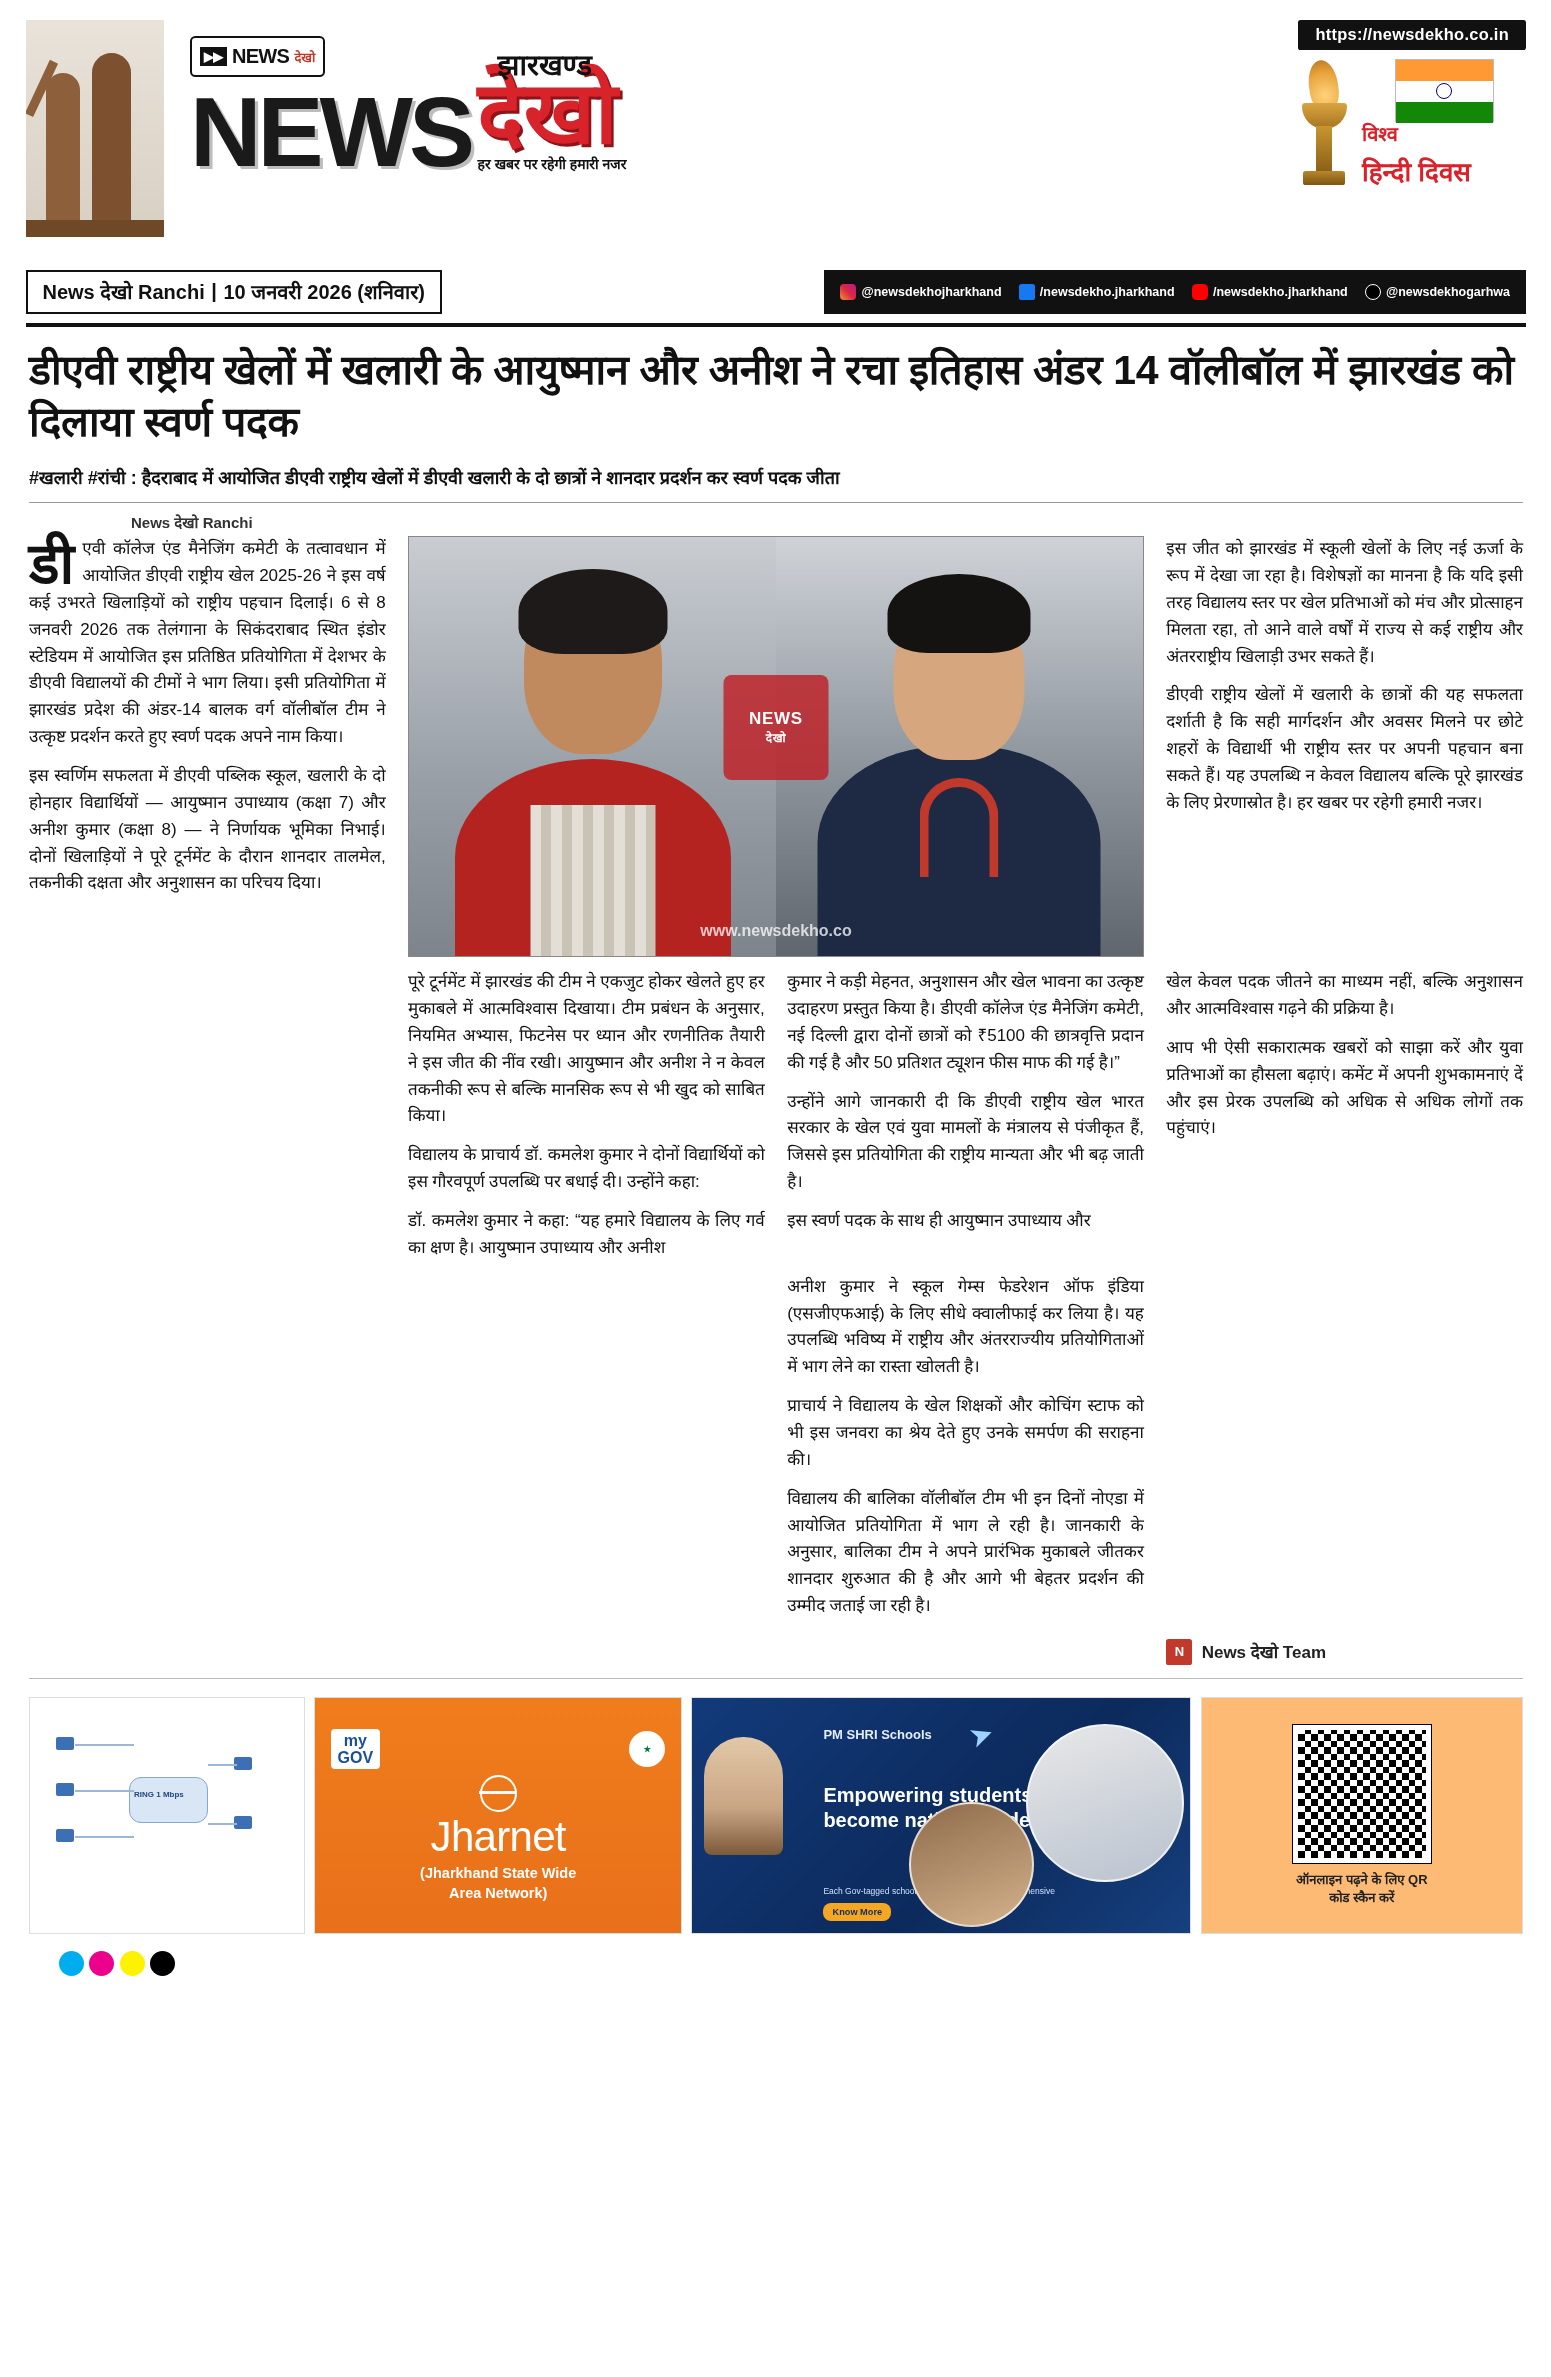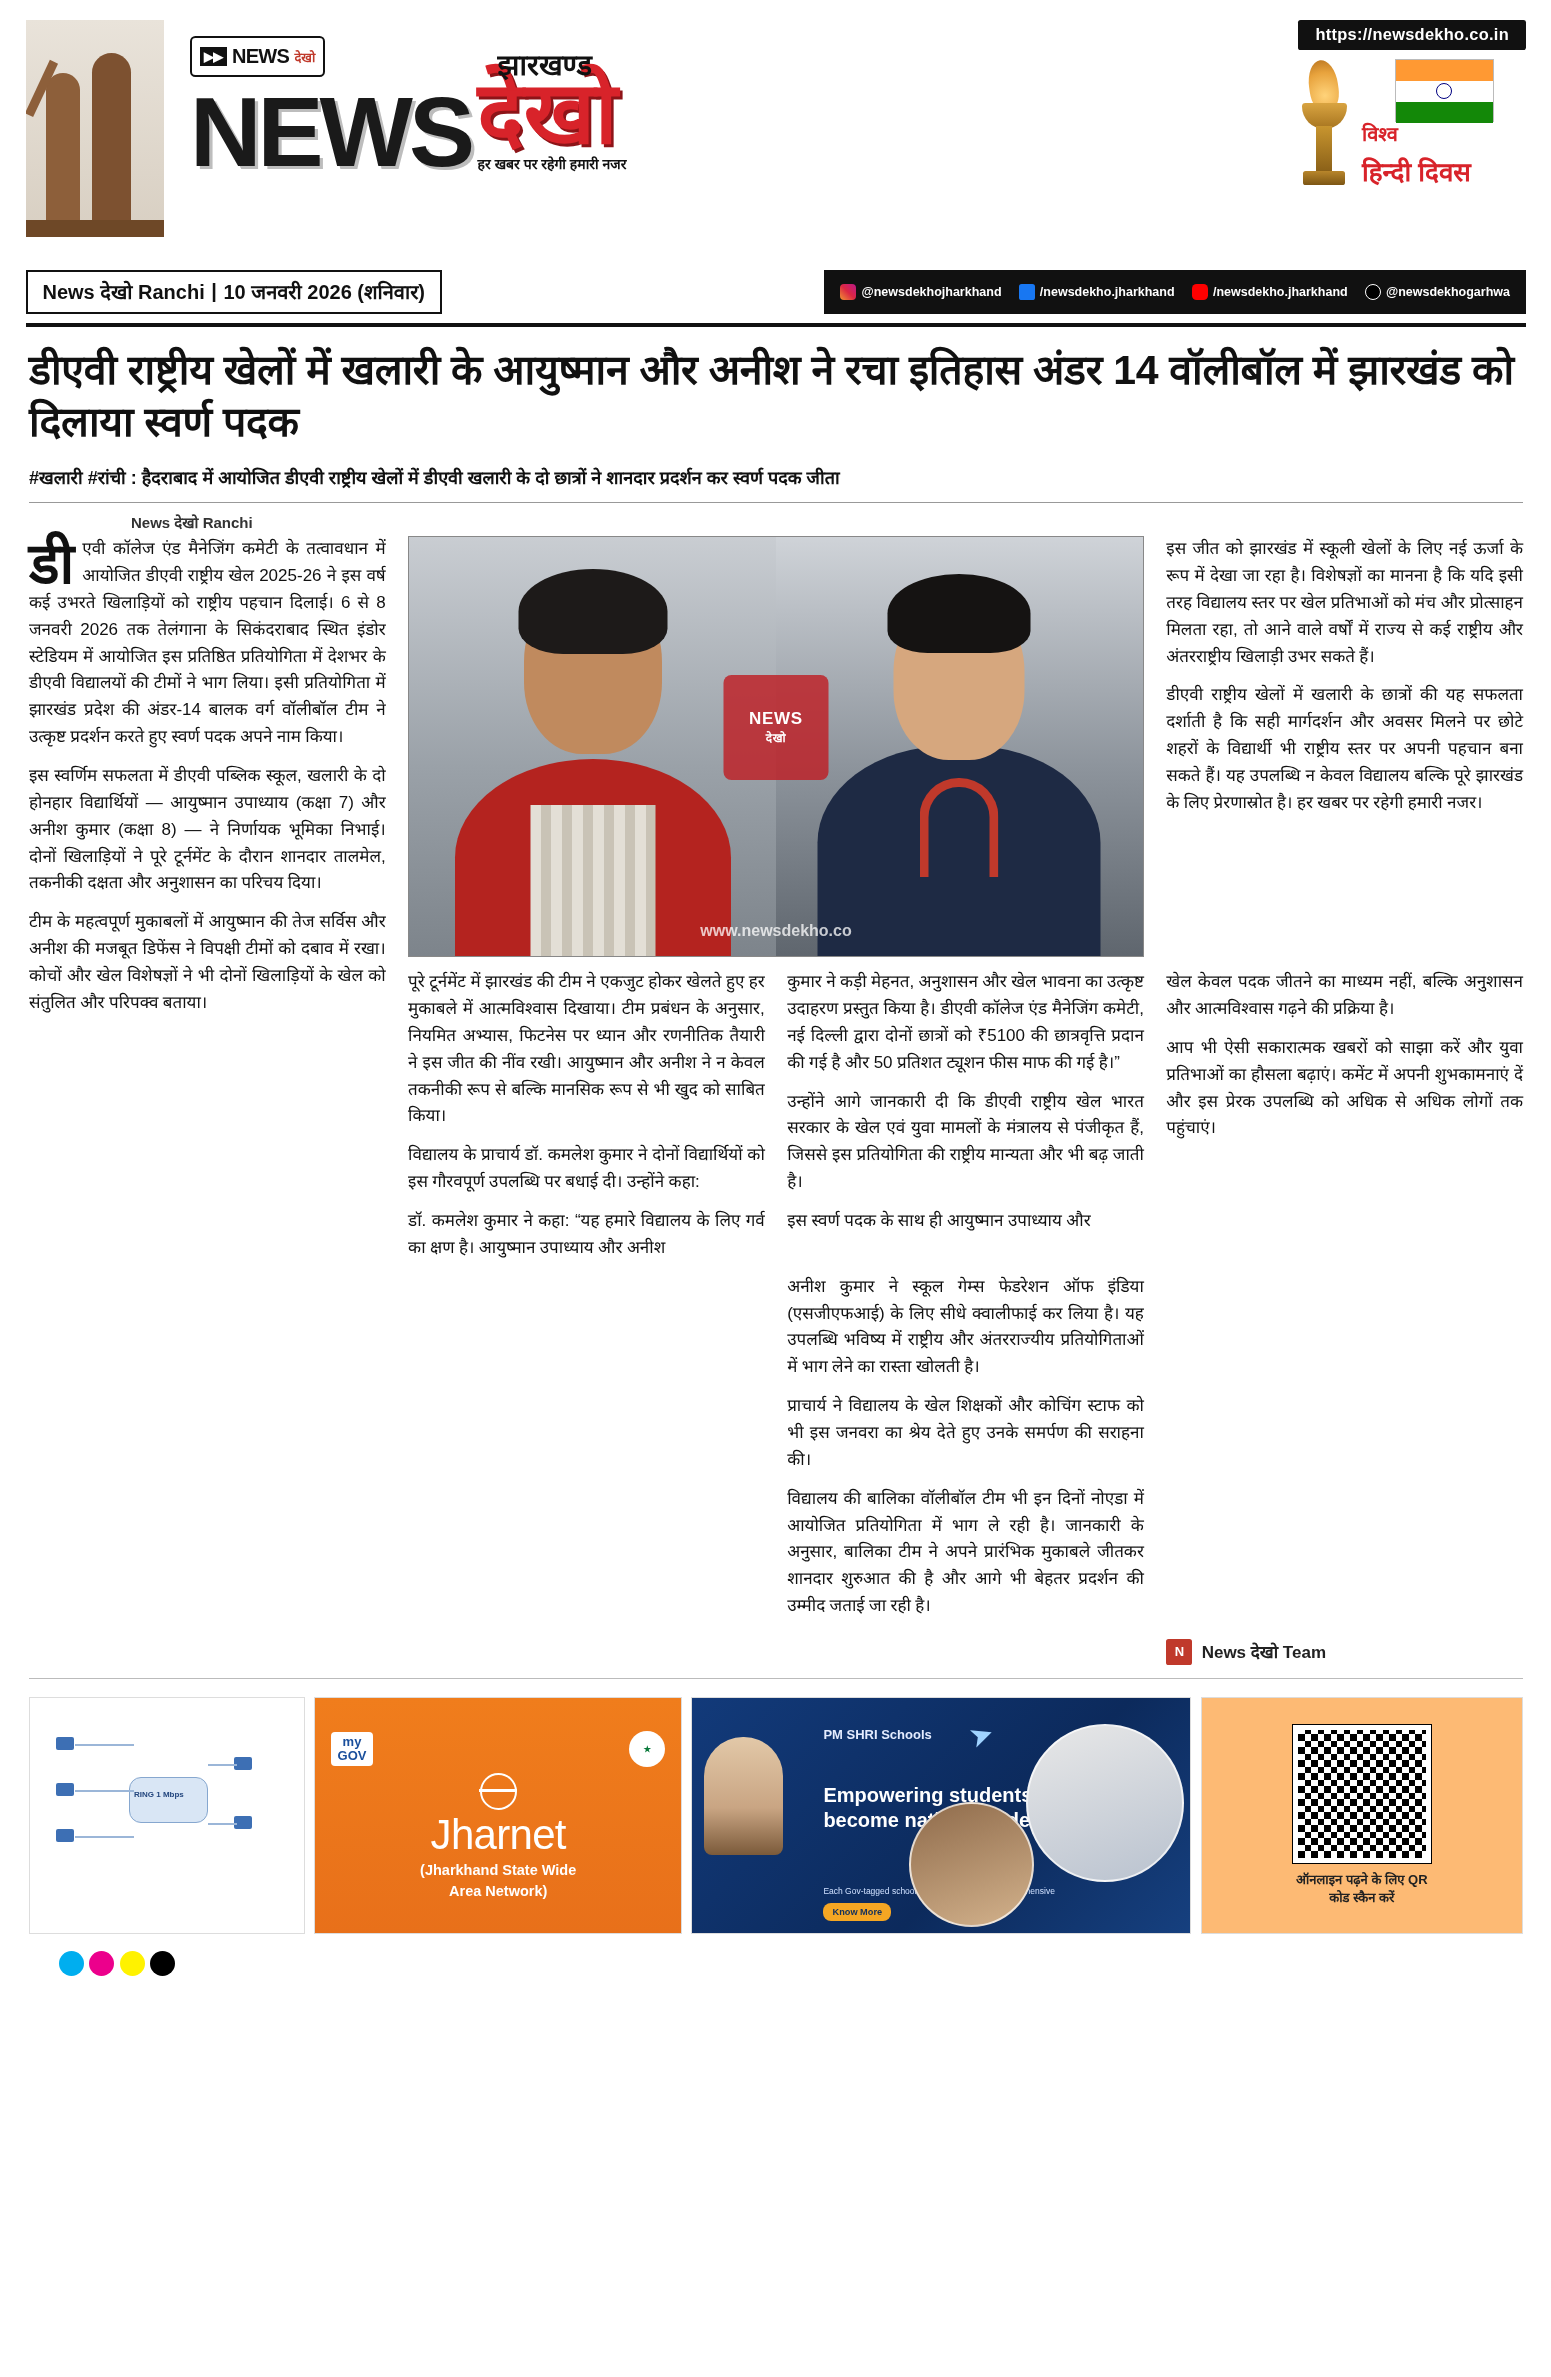--- a/index.html
+++ b/index.html
@@ -297,21 +297,21 @@
   .ad-diagram .line { position: absolute; background: #9bb6d8; height: 1.3px; }
   .ad-diagram .cloud {
     position: absolute; background: #d9e6f5; border: 0.7px solid #86a7cf; border-radius: 12px;
   }
   .ad-jharnet {
     background: linear-gradient(180deg,#f07d1c 0%, #e8701a 100%);
     color: #fff; display: flex; flex-direction: column; align-items: center; justify-content: center;
     text-align: center; padding: 6.6px;
   }
   .jharnet-top { display:flex; align-items:center; justify-content:space-between; width:100%; padding: 0 9.2px; }
-  .mygov { background:#fff; color:#1a4f9c; border-radius:4px; padding:2.6px 6.6px; font-size:13px; font-weight:800; line-height:1.1;}
+  .mygov { background:#fff; color:#1a4f9c; border-radius:4px; padding:2.6px 6.6px; font-size:16px; font-weight:800; line-height:1.1;}
   .emblem { width:36px; height:36px; border-radius:50%; background:#fff; color:#0a7a3b; display:flex;align-items:center;justify-content:center;font-size:8.5px;font-weight:800;}
   .globe { width: 37px; height: 37px; border-radius: 50%; border: 2.6px solid #fff; margin: 5.3px auto 1.3px auto; position: relative;}
   .globe:after{content:"";position:absolute;left:-2.6px;right:-2.6px;top:14.5px;height:2.6px;background:#fff;}
   .jharnet-name { font-size: 42px; font-weight: 400; letter-spacing: -0.7px; }
   .jharnet-sub { font-size: 14.5px; font-weight: 800; line-height: 1.25; margin-top: 2.6px; }
   .ad-pmshri {
     background: linear-gradient(135deg,#123a7a 0%, #0c2a5c 60%, #16407f 100%);
     color: #fff; position: relative;
   }
   .pm-head {
@@ -469,21 +469,20 @@
       </div>
       <div class="wm-url">www.newsdekho.co</div>
     </div>
 
     <div class="col" style="grid-column:1; grid-row: 1 / span 2;">
       <p>
         <span class="dropcap">डी</span>
         <span>एवी कॉलेज एंड मैनेजिंग कमेटी के तत्वावधान में आयोजित डीएवी राष्ट्रीय खेल 2025-26 ने इस वर्ष कई उभरते खिलाड़ियों को राष्ट्रीय पहचान दिलाई। 6 से 8 जनवरी 2026 तक तेलंगाना के सिकंदराबाद स्थित इंडोर स्टेडियम में आयोजित इस प्रतिष्ठित प्रतियोगिता में देशभर के डीएवी विद्यालयों की टीमों ने भाग लिया। इसी प्रतियोगिता में झारखंड प्रदेश की अंडर-14 बालक वर्ग वॉलीबॉल टीम ने उत्कृष्ट प्रदर्शन करते हुए स्वर्ण पदक अपने नाम किया।</span>
       </p>
       <p>इस स्वर्णिम सफलता में डीएवी पब्लिक स्कूल, खलारी के दो होनहार विद्यार्थियों — आयुष्मान उपाध्याय (कक्षा 7) और अनीश कुमार (कक्षा 8) — ने निर्णायक भूमिका निभाई। दोनों खिलाड़ियों ने पूरे टूर्नमेंट के दौरान शानदार तालमेल, तकनीकी दक्षता और अनुशासन का परिचय दिया।</p>
-      <p>टीम के महत्वपूर्ण मुकाबलों में आयुष्मान की तेज सर्विस और अनीश की मजबूत डिफेंस ने विपक्षी टीमों को दबाव में रखा। कोचों और खेल विशेषज्ञों ने भी दोनों खिलाड़ियों के खेल को संतुलित और परिपक्व बताया।</p>
     </div>
 
     <div class="col" style="grid-column:2; grid-row:2;">
       <p>पूरे टूर्नमेंट में झारखंड की टीम ने एकजुट होकर खेलते हुए हर मुकाबले में आत्मविश्वास दिखाया। टीम प्रबंधन के अनुसार, नियमित अभ्यास, फिटनेस पर ध्यान और रणनीतिक तैयारी ने इस जीत की नींव रखी। आयुष्मान और अनीश ने न केवल तकनीकी रूप से बल्कि मानसिक रूप से भी खुद को साबित किया।</p>
       <p>विद्यालय के प्राचार्य डॉ. कमलेश कुमार ने दोनों विद्यार्थियों को इस गौरवपूर्ण उपलब्धि पर बधाई दी। उन्होंने कहा:</p>
       <p>डॉ. कमलेश कुमार ने कहा: “यह हमारे विद्यालय के लिए गर्व का क्षण है। आयुष्मान उपाध्याय और अनीश</p>
     </div>
 
     <div class="col" style="grid-column:3; grid-row:2;">
       <p>कुमार ने कड़ी मेहनत, अनुशासन और खेल भावना का उत्कृष्ट उदाहरण प्रस्तुत किया है। डीएवी कॉलेज एंड मैनेजिंग कमेटी, नई दिल्ली द्वारा दोनों छात्रों को ₹5100 की छात्रवृत्ति प्रदान की गई है और 50 प्रतिशत ट्यूशन फीस माफ की गई है।”</p>

